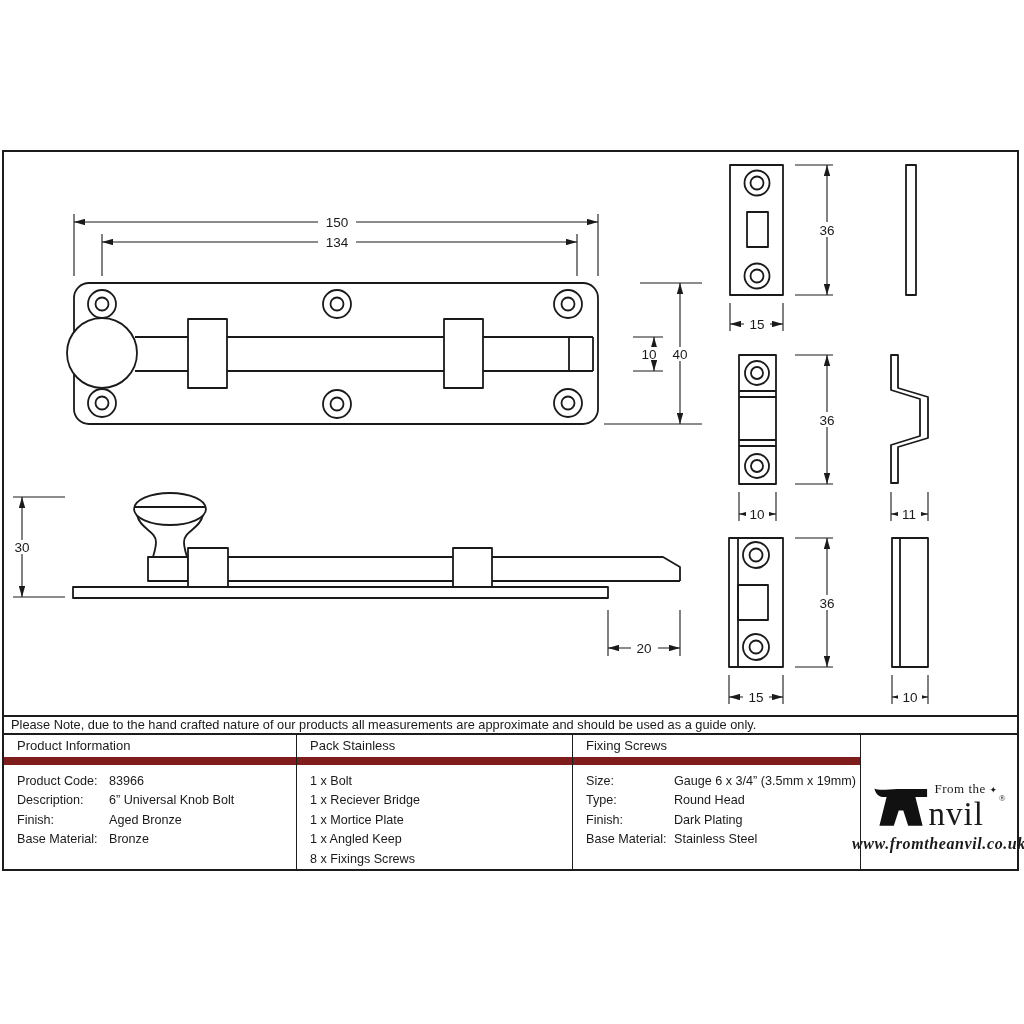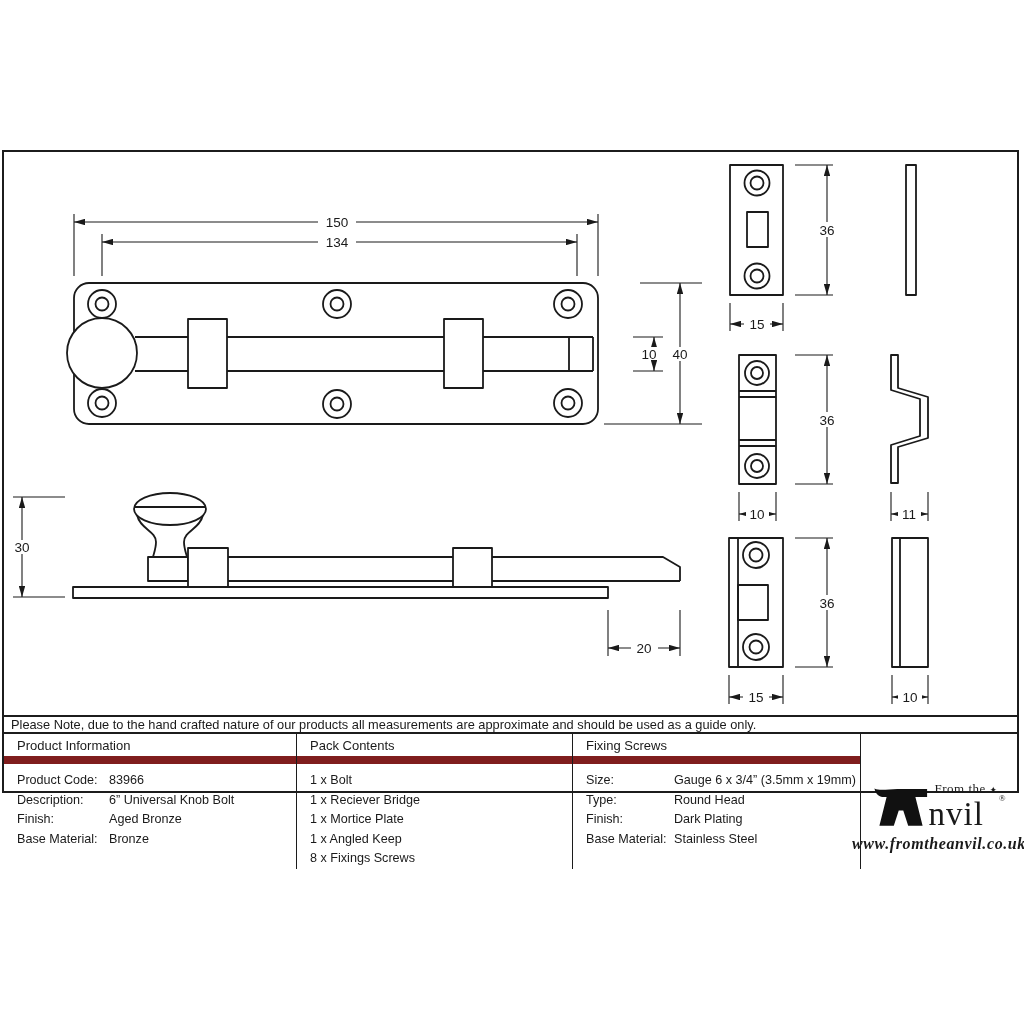--- a/index.html
+++ b/index.html
@@ -1,18 +1,18 @@
 <!DOCTYPE html>
 <html><head>
 <meta charset="utf-8">
 <style>
   html,body{margin:0;padding:0;background:#fff;}
   body{width:1024px;height:1024px;position:relative;font-family:"Liberation Sans",sans-serif;color:#1a1a1a;}
   .sheet-frame{
-    position:absolute;left:2px;top:150px;width:1017px;height:643px;
+    position:absolute;left:2px;top:150px;width:1017px;height:721px;
     border:2px solid #1c1c1c;box-sizing:border-box;background:#fff;
     display:flex;flex-direction:column;
   }
   .drawing-area{height:563px;position:relative;}
   .drawing-area svg{display:block;}
   .obj{fill:none;stroke:#1a1a1a;stroke-width:1.8;stroke-linejoin:round;}
   .dim{stroke:#1a1a1a;stroke-width:1.1;fill:none;}
   .dim-mask{fill:#fff;stroke:none;}
   .dim-text{fill:#1a1a1a;stroke:none;font:13.5px "Liberation Sans",sans-serif;text-anchor:middle;}
   .note-row{
@@ -242,21 +242,21 @@
           <span>Aged Bronze</span>
         </div>
         <div class="kv">
           <span>Base Material:</span>
           <span>Bronze</span>
         </div>
       </div>
     </div>
 
     <div class="spec-cell">
-      <div class="spec-header">Pack Contents</div>
+      <div class="spec-header">Pack Stainless</div>
       <div class="spec-body">
         <ul class="pack-list">
           <li>1 x Bolt</li>
           <li>1 x Reciever Bridge</li>
           <li>1 x Mortice Plate</li>
           <li>1 x Angled Keep</li>
           <li>8 x Fixings Screws</li>
         </ul>
       </div>
     </div>

